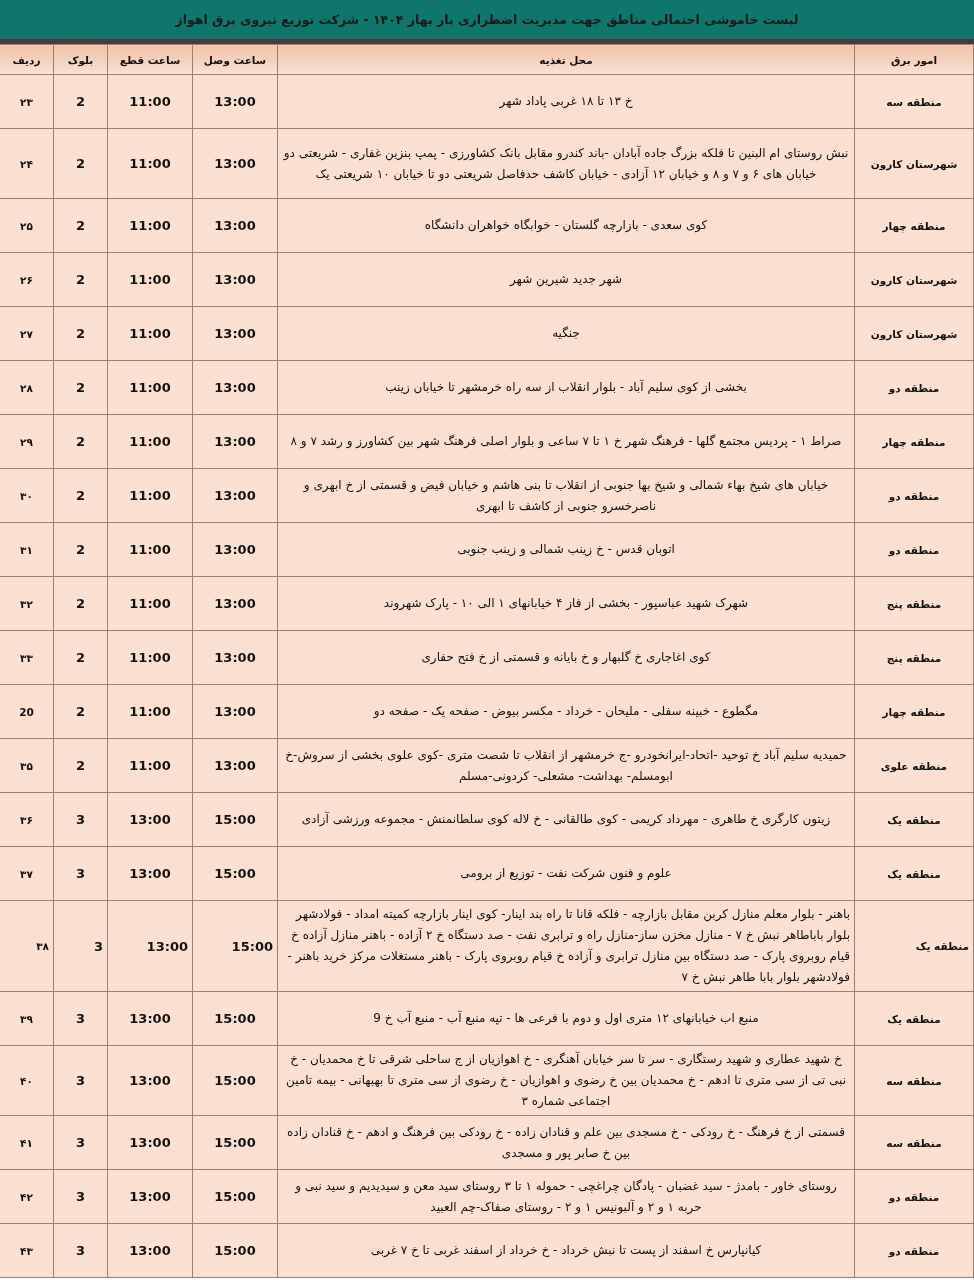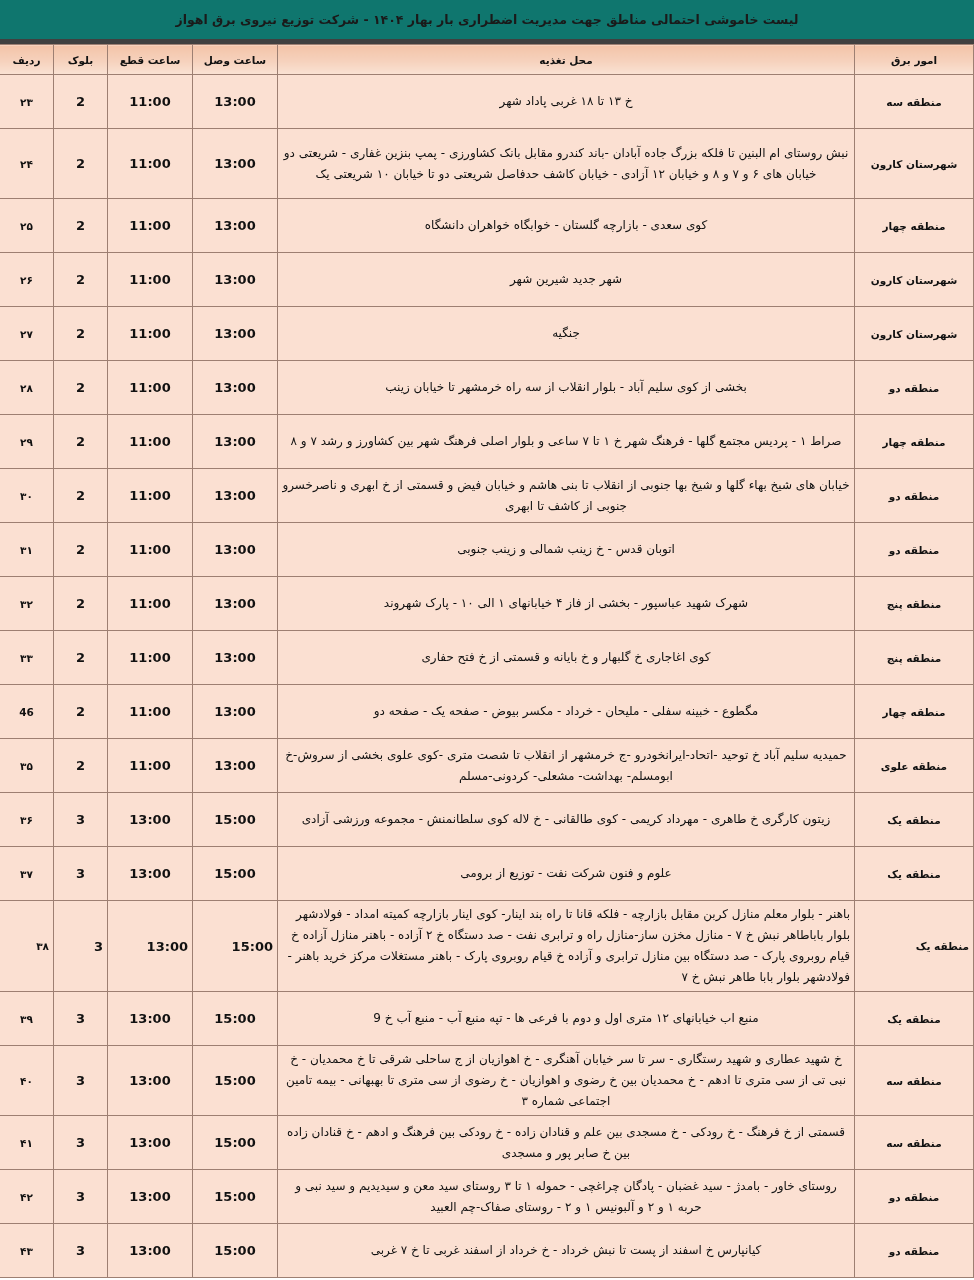--- a/index.html
+++ b/index.html
@@ -200,21 +200,21 @@
         <tr class="r-h1">
           <td class="cell-omur">منطقه چهار</td>
           <td class="cell-mahal">صراط ۱ - پردیس مجتمع گلها - فرهنگ شهر خ ۱ تا ۷ ساعی و بلوار اصلی فرهنگ شهر بین کشاورز و رشد ۷ و ۸</td>
           <td class="cell-time">13:00</td>
           <td class="cell-time">11:00</td>
           <td class="cell-blok">2</td>
           <td class="cell-radif">۲۹</td>
         </tr>
         <tr class="r-h1">
           <td class="cell-omur">منطقه دو</td>
-          <td class="cell-mahal">خیابان های شیخ بهاء گلها و شیخ بها جنوبی از انقلاب تا بنی هاشم و خیابان فیض و قسمتی از خ ابهری و ناصرخسرو جنوبی از کاشف تا ابهری</td>
+          <td class="cell-mahal">خیابان های شیخ بهاء شمالی و شیخ بها جنوبی از انقلاب تا بنی هاشم و خیابان فیض و قسمتی از خ ابهری و ناصرخسرو جنوبی از کاشف تا ابهری</td>
           <td class="cell-time">13:00</td>
           <td class="cell-time">11:00</td>
           <td class="cell-blok">2</td>
           <td class="cell-radif">۳۰</td>
         </tr>
         <tr class="r-h1">
           <td class="cell-omur">منطقه دو</td>
           <td class="cell-mahal">اتوبان قدس - خ زینب شمالی و زینب جنوبی</td>
           <td class="cell-time">13:00</td>
           <td class="cell-time">11:00</td>
@@ -236,21 +236,21 @@
           <td class="cell-time">11:00</td>
           <td class="cell-blok">2</td>
           <td class="cell-radif">۳۳</td>
         </tr>
         <tr class="r-h1">
           <td class="cell-omur">منطقه چهار</td>
           <td class="cell-mahal">مگطوع - خبینه سفلی - ملیحان - خرداد - مکسر بیوض - صفحه یک - صفحه دو</td>
           <td class="cell-time">13:00</td>
           <td class="cell-time">11:00</td>
           <td class="cell-blok">2</td>
-          <td class="cell-radif">46</td>
+          <td class="cell-radif">20</td>
         </tr>
         <tr class="r-h1">
           <td class="cell-omur">منطقه علوی</td>
           <td class="cell-mahal">حمیدیه سلیم آباد خ توحید -اتحاد-ایرانخودرو -ج خرمشهر از انقلاب تا شصت متری -کوی علوی بخشی از سروش-خ ابومسلم- بهداشت- مشعلی- کردونی-مسلم</td>
           <td class="cell-time">13:00</td>
           <td class="cell-time">11:00</td>
           <td class="cell-blok">2</td>
           <td class="cell-radif">۳۵</td>
         </tr>
         <tr class="r-h1">

